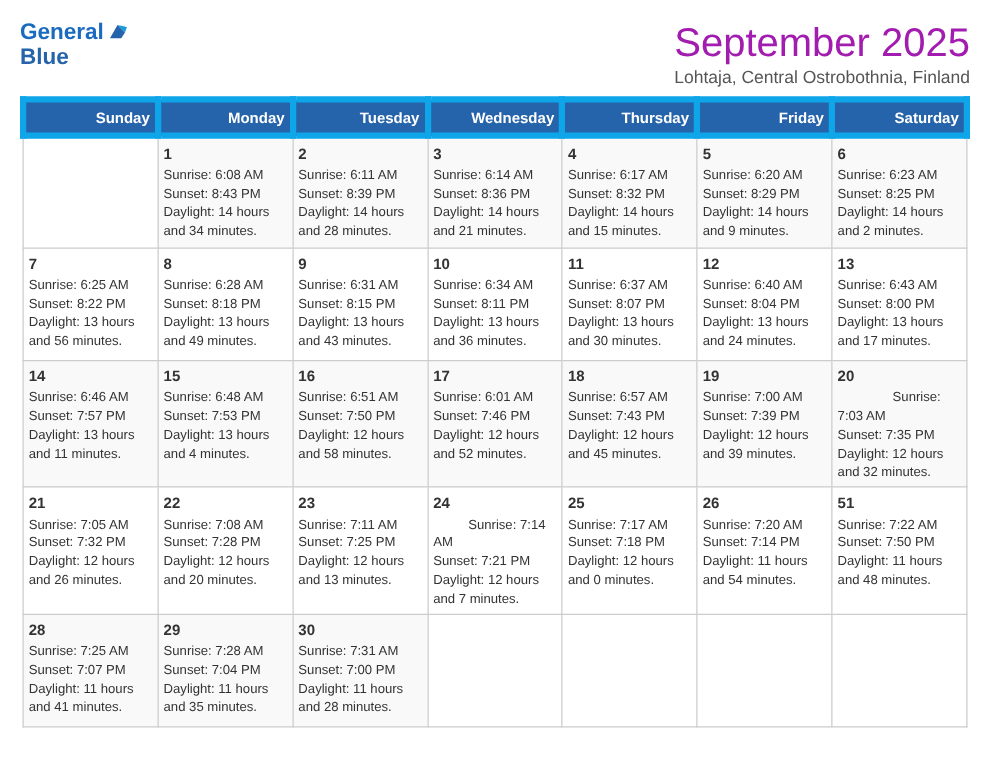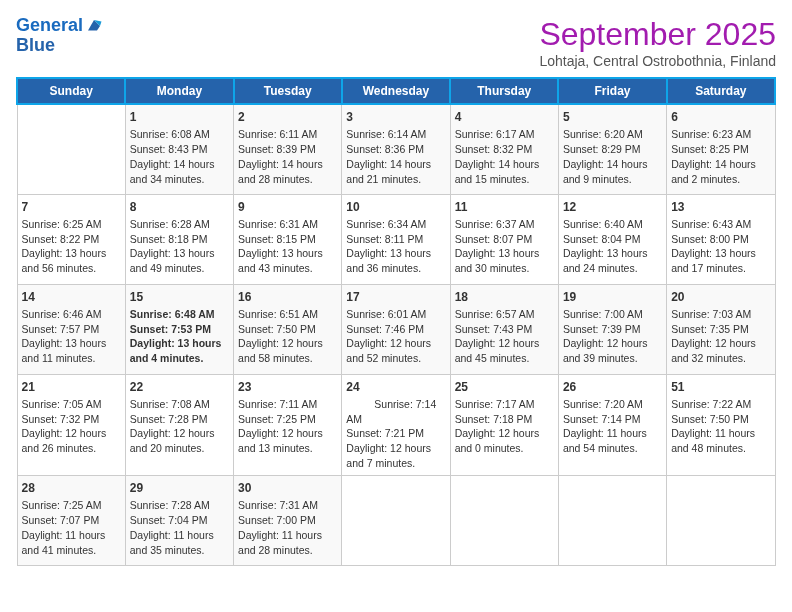--- a/index.html
+++ b/index.html
@@ -50,24 +50,24 @@
       width: 100%;
       border-collapse: collapse;
       font-size: 11px;
     }
     thead tr {
       background-color: #2563ab;
       color: #fff;
     }
     thead th {
       padding: 5px 4px;
-      text-align: center;
+      text-align: right;
       font-weight: bold;
       font-size: 12px;
-      border: 2px solid #0ea5e9;
+      border: 5px solid #0ea5e9;
     }
     tbody td {
       border: 1px solid #ccc;
       vertical-align: top;
       padding: 4px;
       min-height: 80px;
       height: 90px;
       width: 14.28%;
       color: #333;
       line-height: 1.35;
@@ -182,41 +182,41 @@
         <td><span class="day-num">13</span><span class="day-info" style="white-space: pre-line;">Sunrise: 6:43 AM
 Sunset: 8:00 PM
 Daylight: 13 hours
 and 17 minutes.</span></td>
       </tr>
       <tr>
         <td><span class="day-num">14</span><span class="day-info" style="white-space: pre-line;">Sunrise: 6:46 AM
 Sunset: 7:57 PM
 Daylight: 13 hours
 and 11 minutes.</span></td>
-        <td><span class="day-num">15</span><span class="day-info" style="white-space: pre-line; font-weight: bold;">Sunrise: 6:48 AM
+        <td><span class="day-num">15</span><span class="day-info" style="white-space: pre-line;">Sunrise: 6:48 AM
 Sunset: 7:53 PM
 Daylight: 13 hours
 and 4 minutes.</span></td>
         <td><span class="day-num">16</span><span class="day-info" style="white-space: pre-line;">Sunrise: 6:51 AM
 Sunset: 7:50 PM
 Daylight: 12 hours
 and 58 minutes.</span></td>
         <td><span class="day-num">17</span><span class="day-info" style="white-space: pre-line;">Sunrise: 6:01 AM
 Sunset: 7:46 PM
 Daylight: 12 hours
 and 52 minutes.</span></td>
         <td><span class="day-num">18</span><span class="day-info" style="white-space: pre-line;">Sunrise: 6:57 AM
 Sunset: 7:43 PM
 Daylight: 12 hours
 and 45 minutes.</span></td>
         <td><span class="day-num">19</span><span class="day-info" style="white-space: pre-line;">Sunrise: 7:00 AM
 Sunset: 7:39 PM
 Daylight: 12 hours
 and 39 minutes.</span></td>
-        <td><span class="day-num">20</span><span class="day-info" style="white-space: pre-line;">Sunrise: 7:03 AM
+        <td><span class="day-num">20</span><span class="day-info" style="white-space: pre-line; margin-left: 44px;">Sunrise: 7:03 AM
 Sunset: 7:35 PM
 Daylight: 12 hours
 and 32 minutes.</span></td>
       </tr>
       <tr>
         <td><span class="day-num">21</span><span class="day-info" style="white-space: pre-line;">Sunrise: 7:05 AM
 Sunset: 7:32 PM
 Daylight: 12 hours
 and 26 minutes.</span></td>
         <td><span class="day-num">22</span><span class="day-info" style="white-space: pre-line;">Sunrise: 7:08 AM

